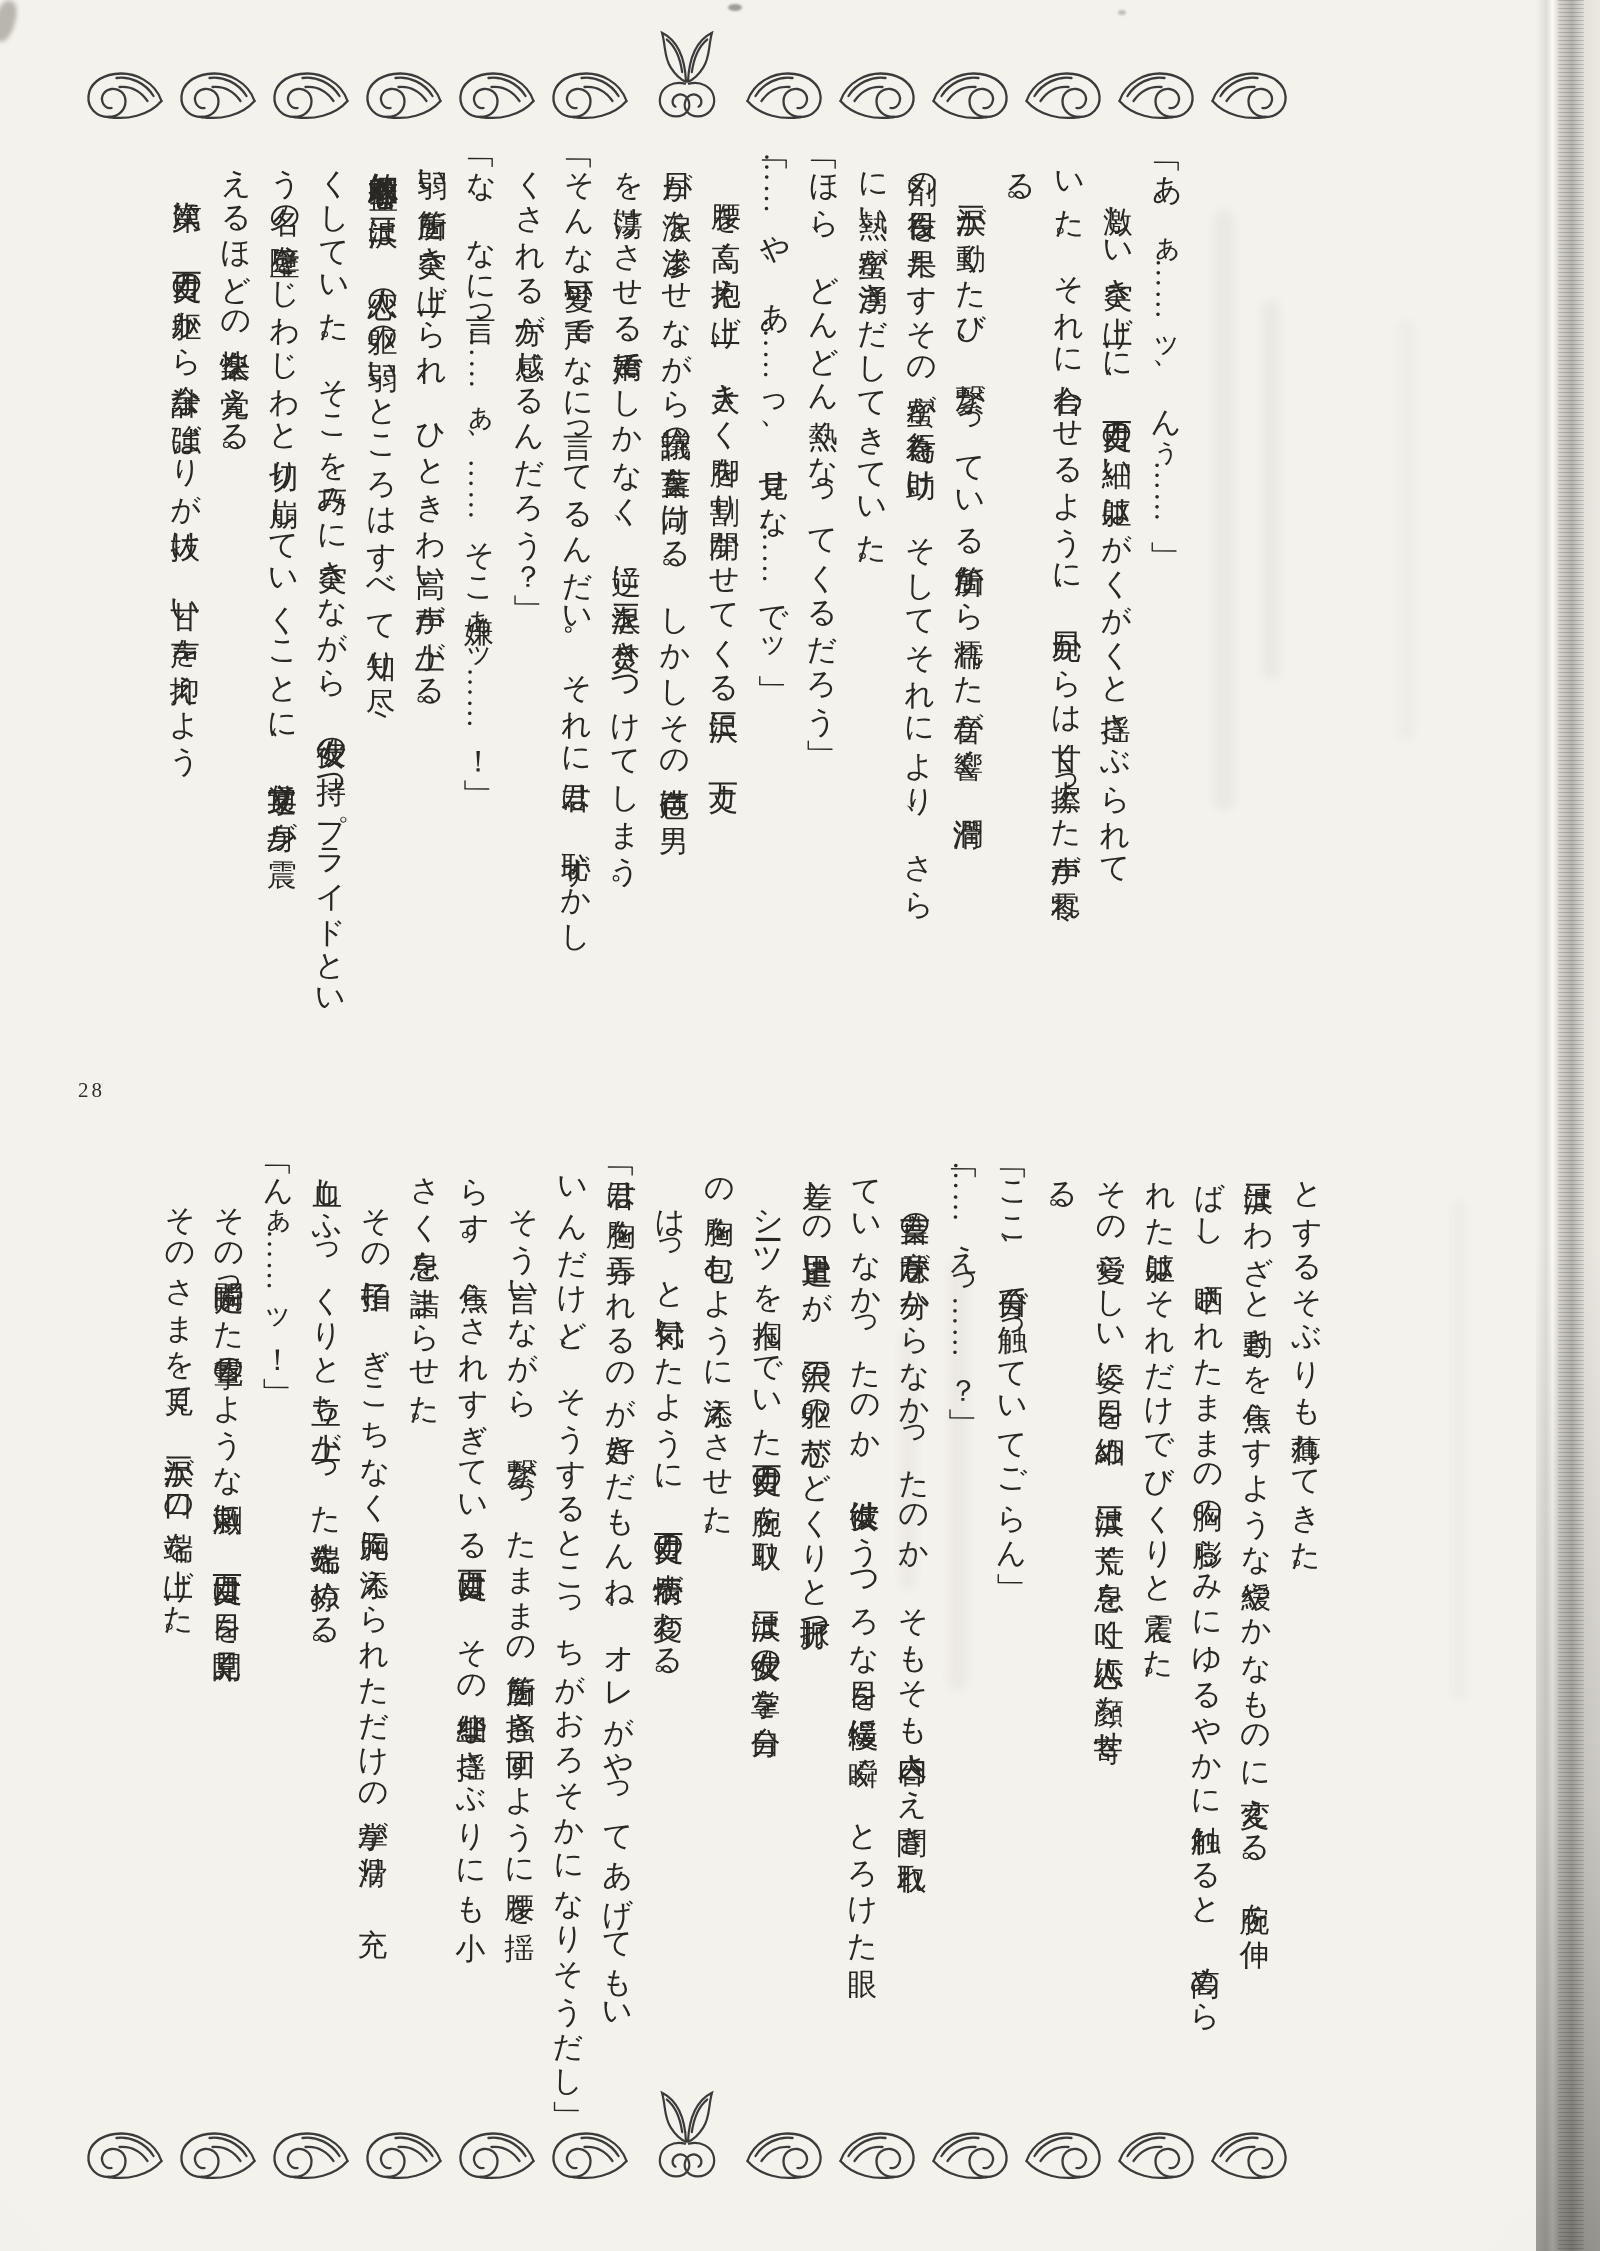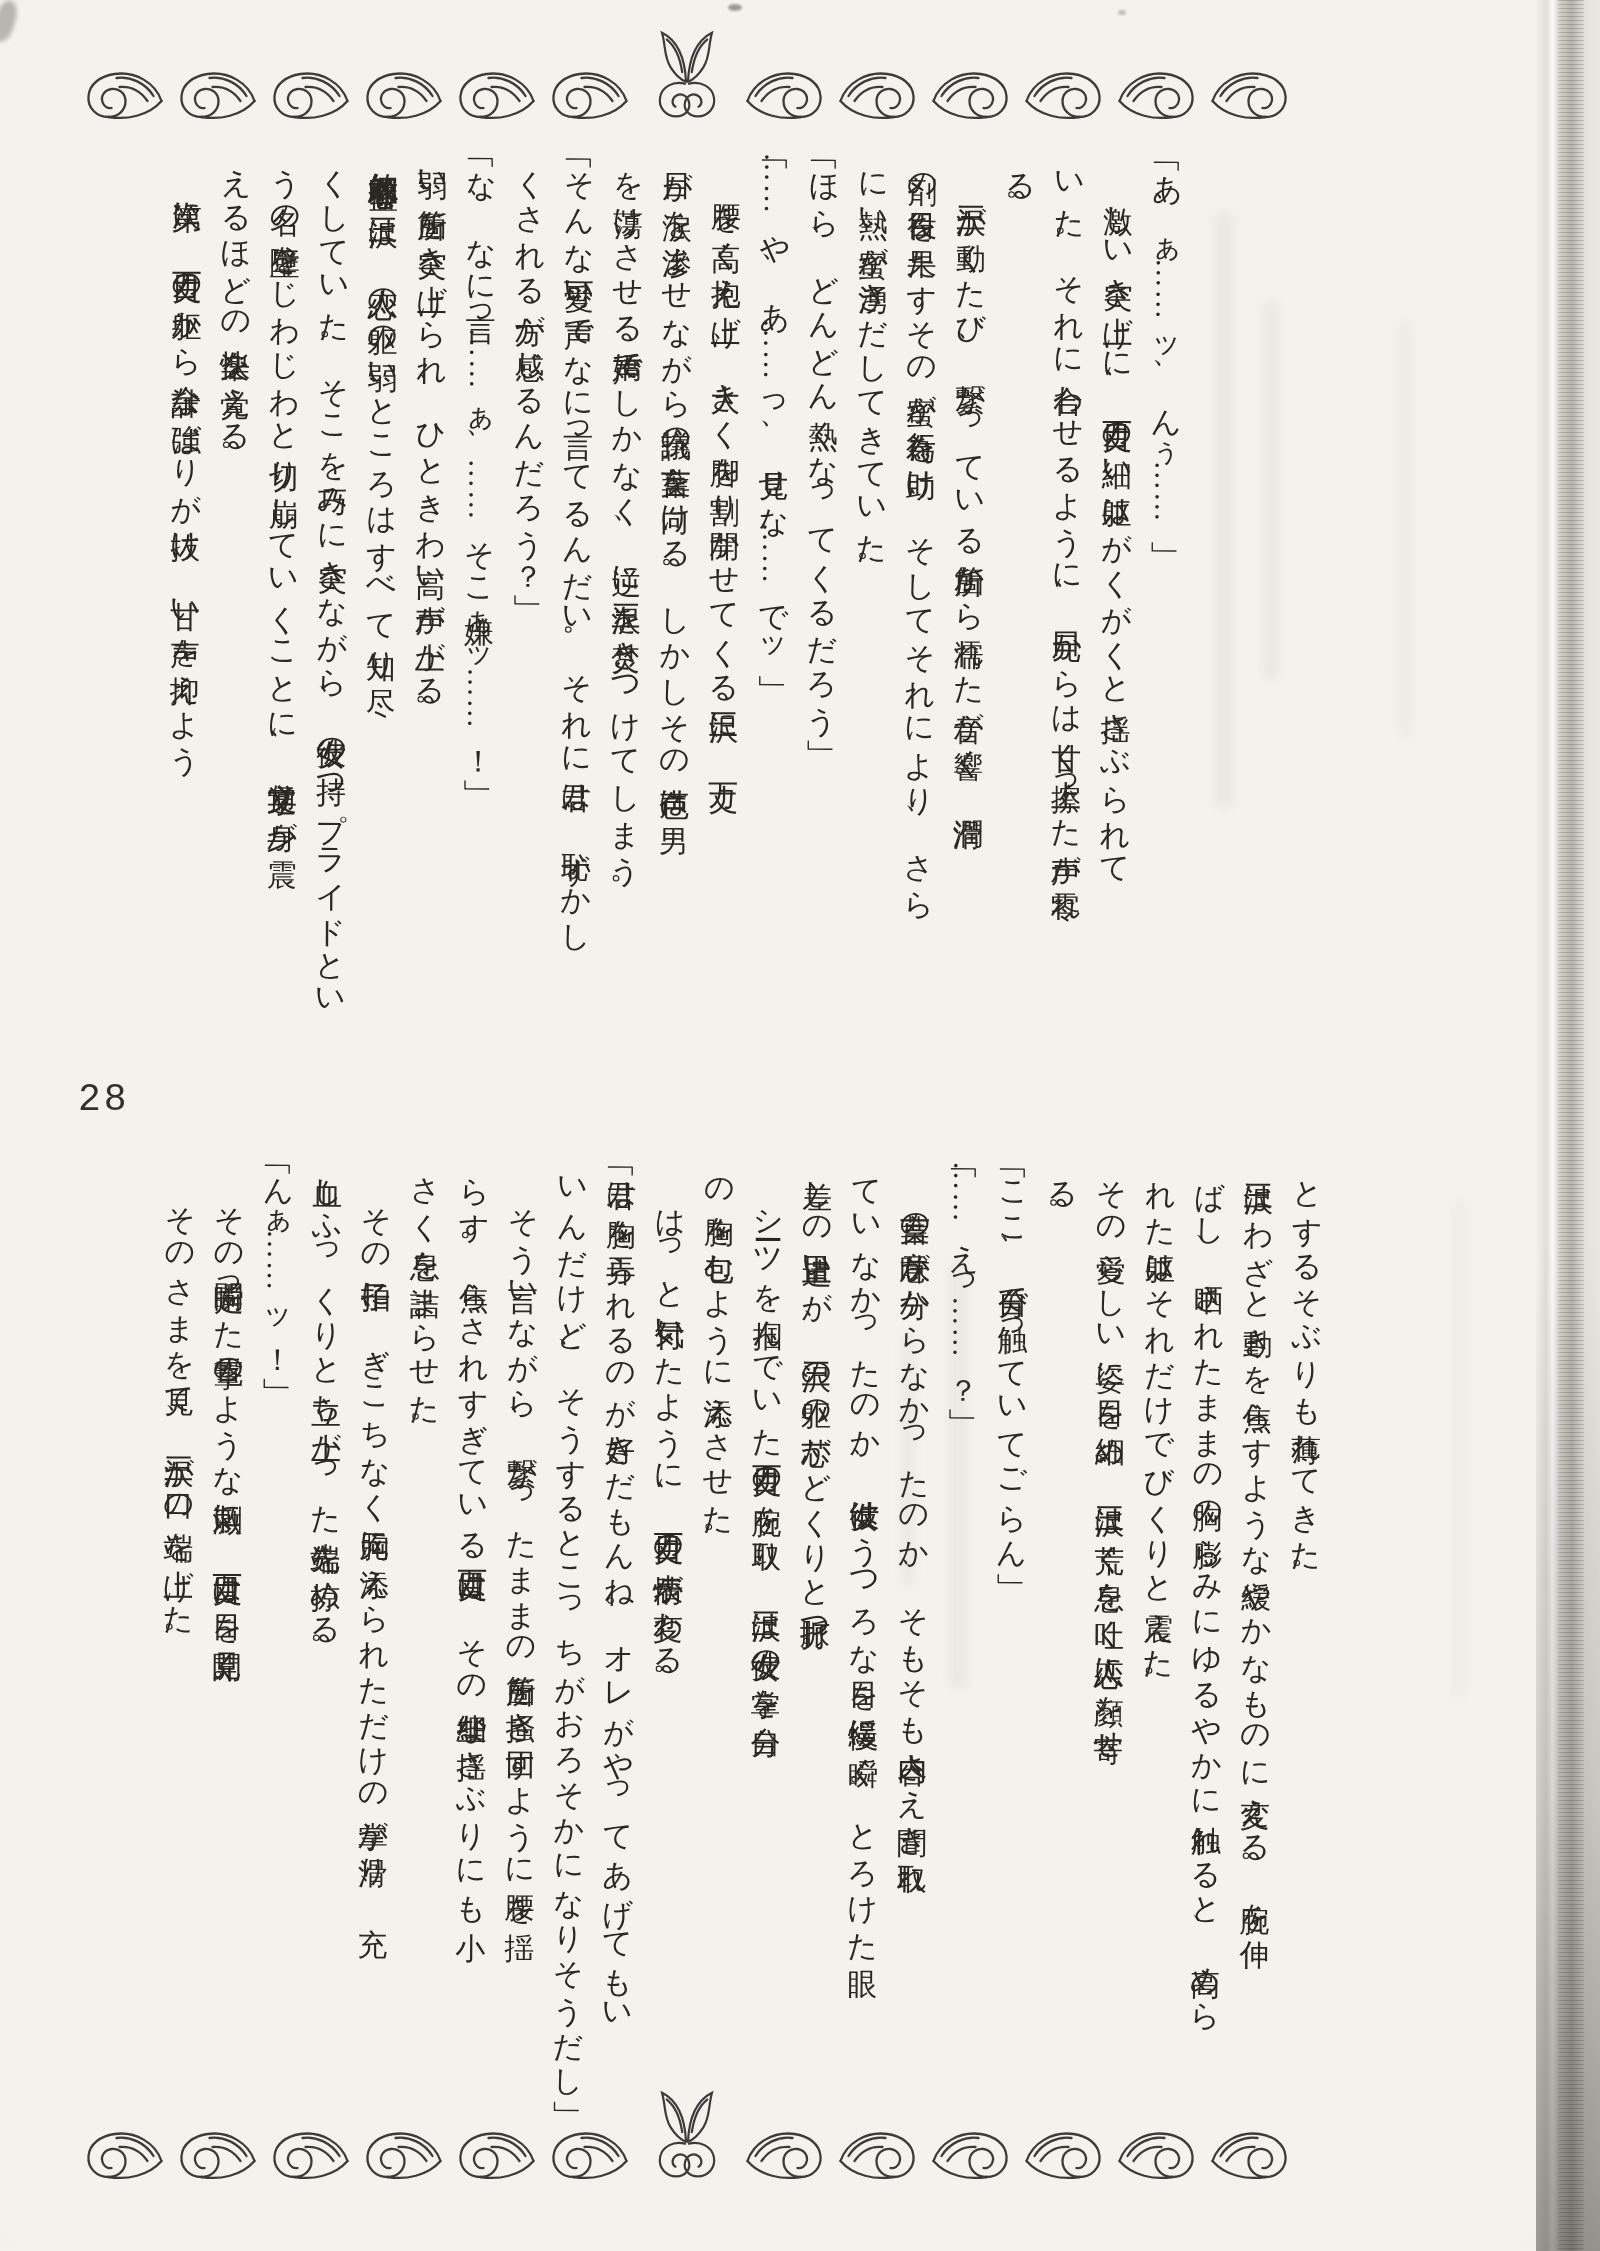--- a/index.html
+++ b/index.html
@@ -23,22 +23,22 @@
     transform:rotate(0.3deg);
   }
   .vtext p{margin:0;padding:0;}
   .tline{white-space:nowrap;}
   .indent{text-indent:31px;}
   .top-block{top:150px;right:410px;width:1029px;height:950px;}
   .bottom-block{top:1158px;right:270px;width:1176px;height:960px;}
   
   .pageno{
     position:absolute;left:78px;top:1078px;
-    font-size:38px;letter-spacing:3px;color:#332f2a;
-    font-family:Liberation Mono, monospace;
+    font-size:21px;letter-spacing:3px;color:#332f2a;
+    font-family:Liberation Serif, serif;
   }
   
   .border{
     position:absolute;left:75px;width:1224px;height:100px;
     display:flex;align-items:flex-end;justify-content:center;
   }
   .border.top{top:26px;}
   .border.bottom{top:2086px;}
   .motif{width:93px;height:60px;flex:0 0 auto;}
   .motif.flip{transform:scaleX(-1);}

